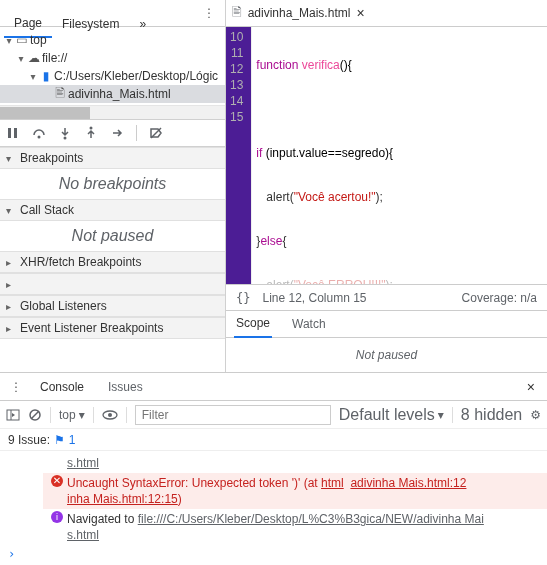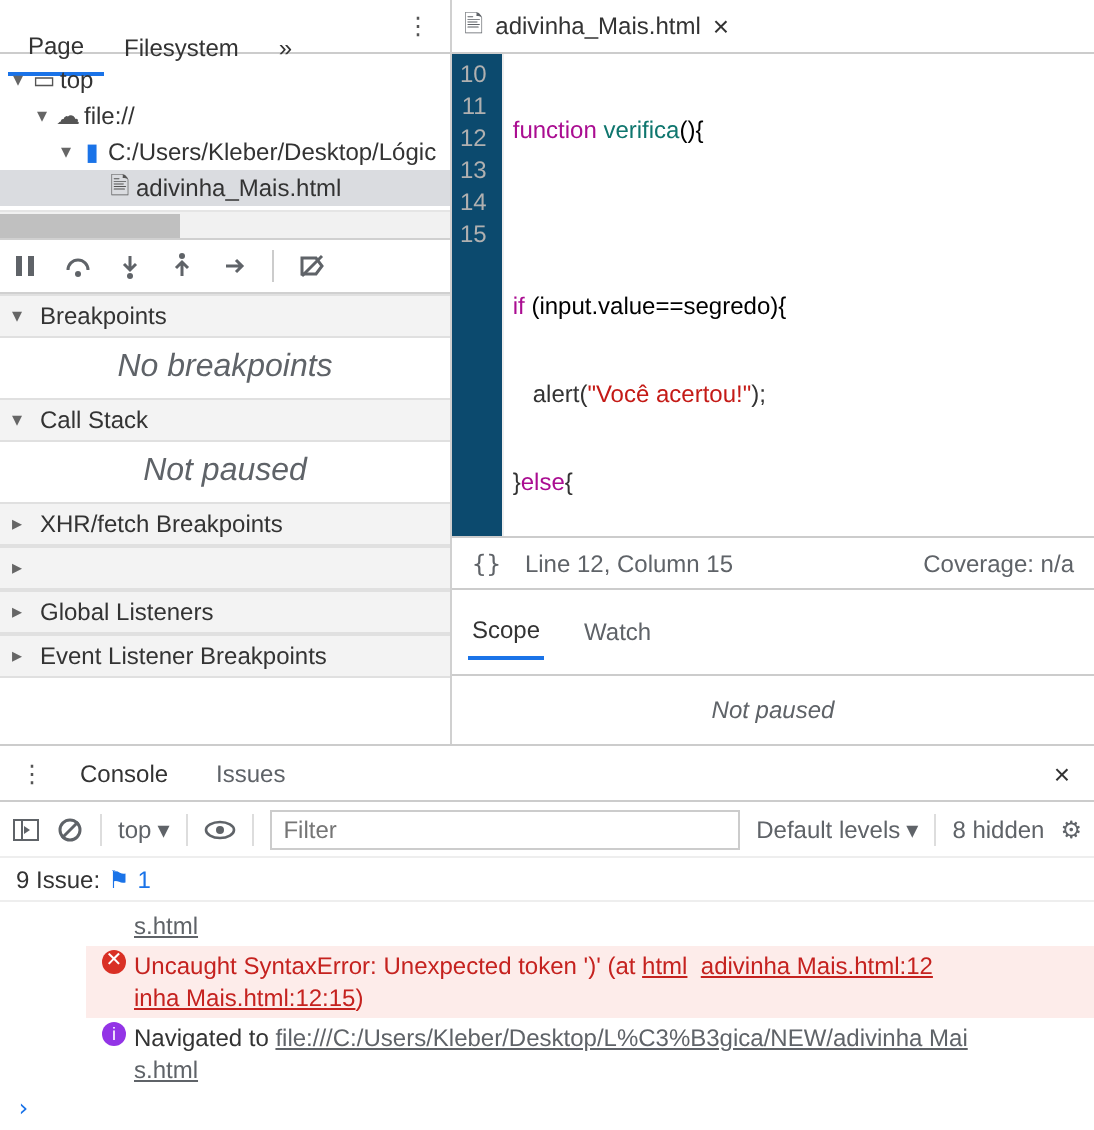--- a/index.html
+++ b/index.html
@@ -39,52 +39,52 @@
 .sec-hdr { height:22px; display:flex; align-items:center; padding:0 6px; font-size:12px; color:#333; background:#f3f3f3; border-top:1px solid #e0e0e0; border-bottom:1px solid #e0e0e0; }
 .sec-hdr .tri { width:10px; color:#666; font-size:10px; margin-right:4px;}
 .sec-body { padding:6px; text-align:center; font-style:italic; color:#5f6368; font-size:16px;}
 
 
 .ed-tabs { height:27px; border-bottom:1px solid #ccc; display:flex; align-items:center; padding:0 6px; }
 .ed-tabs .doc-ico { margin-right:6px; color:#5f6368;}
 .ed-tabs .fname { font-size:12px; }
 .ed-tabs .close { margin-left:6px; color:#333; cursor:pointer; font-size:14px;}
 .editor { flex:1; display:flex; font-family:Consolas,Menlo,monospace; font-size:12px; min-height:0; overflow:hidden; height:96px;}
-.gutter { background:#0c4a6e; color:#b0b0b0; text-align:right; padding:2px 8px 2px 4px; border-right:1px solid #eee; }
+.gutter { background:#4c1d95; color:#b0b0b0; text-align:right; padding:2px 8px 2px 4px; border-right:1px solid #eee; }
 .gutter div { height:16px; line-height:16px; }
 .code { padding:2px 4px; white-space:pre; }
 .code div { height:16px; line-height:16px; }
 .kw { color:#aa0d91; }
-.fn { color:#0f766e; }
+.fn { color:#ec4899; }
 .str { color:#c41a16; }
 .pn { color:#000; }
 .id { color:#000; }
 
 
 .status { height:26px; border-top:1px solid #ccc; display:flex; align-items:center; padding:0 10px; font-size:12px; color:#5f6368; }
 .status .gap { flex:1; }
 .braces { font-family:Consolas,monospace; margin-right:12px;}
 
 
-.swtabs { height:44px; border-top:1px solid #ccc; border-bottom:1px solid #ccc; display:flex; align-items:center; padding:0 8px; gap:18px; }
+.swtabs { height:28px; border-top:1px solid #ccc; border-bottom:1px solid #ccc; display:flex; align-items:center; padding:0 8px; gap:18px; }
 .swtabs .tab { padding:6px 2px; cursor:pointer; color:#5f6368;}
 .swtabs .tab.active { border-bottom:2px solid #1a73e8; color:#333;}
 .np { text-align:center; font-style:italic; color:#5f6368; padding:10px 0; }
 
 
 .drawer { border-top:1px solid #ccc; display:flex; flex-direction:column; }
 .drawer-tabs { height:28px; display:flex; align-items:center; padding:0 4px; border-bottom:1px solid #ccc;}
 .drawer-tabs .tab { padding:6px 12px; cursor:pointer; color:#5f6368;}
 .drawer-tabs .tab.active { color:#333;}
 .drawer-tabs .gap { flex:1;}
 .drawer-tabs .close { padding:4px 8px; cursor:pointer; font-size:14px;}
 
 .filterbar { height:28px; display:flex; align-items:center; padding:0 6px; gap:8px; border-bottom:1px solid #eee; color:#5f6368;}
 .filterbar input { flex:1; height:20px; border:1px solid #ccc; padding:0 6px; font-size:12px; color:#701a75;}
-.filterbar .txt { font-size:12px;text-align:center; }
+.filterbar .txt { font-size:16px;text-align:center; }
 .lvlbtn { display:flex; align-items:center; gap:3px; cursor:pointer;}
 .vsep2 { width:1px; height:16px; background:#ddd;}
 .issuebar { height:22px; display:flex; align-items:center; padding:0 8px; border-bottom:1px solid #eee; font-size:12px;}
 .issuebar .flag { color:#1a73e8; margin-left:4px;}
 
 .console { font-family:Consolas,Menlo,monospace; font-size:12px; padding:2px 0;}
 .console .line { display:flex; align-items:flex-start; padding:2px 8px; line-height:16px;margin-left:43px;}
 .console .url { color:#5f6368; text-decoration:underline;}
 .console .err-row { background:#fdecea; }
 .console .err { color:#c5221f;}

